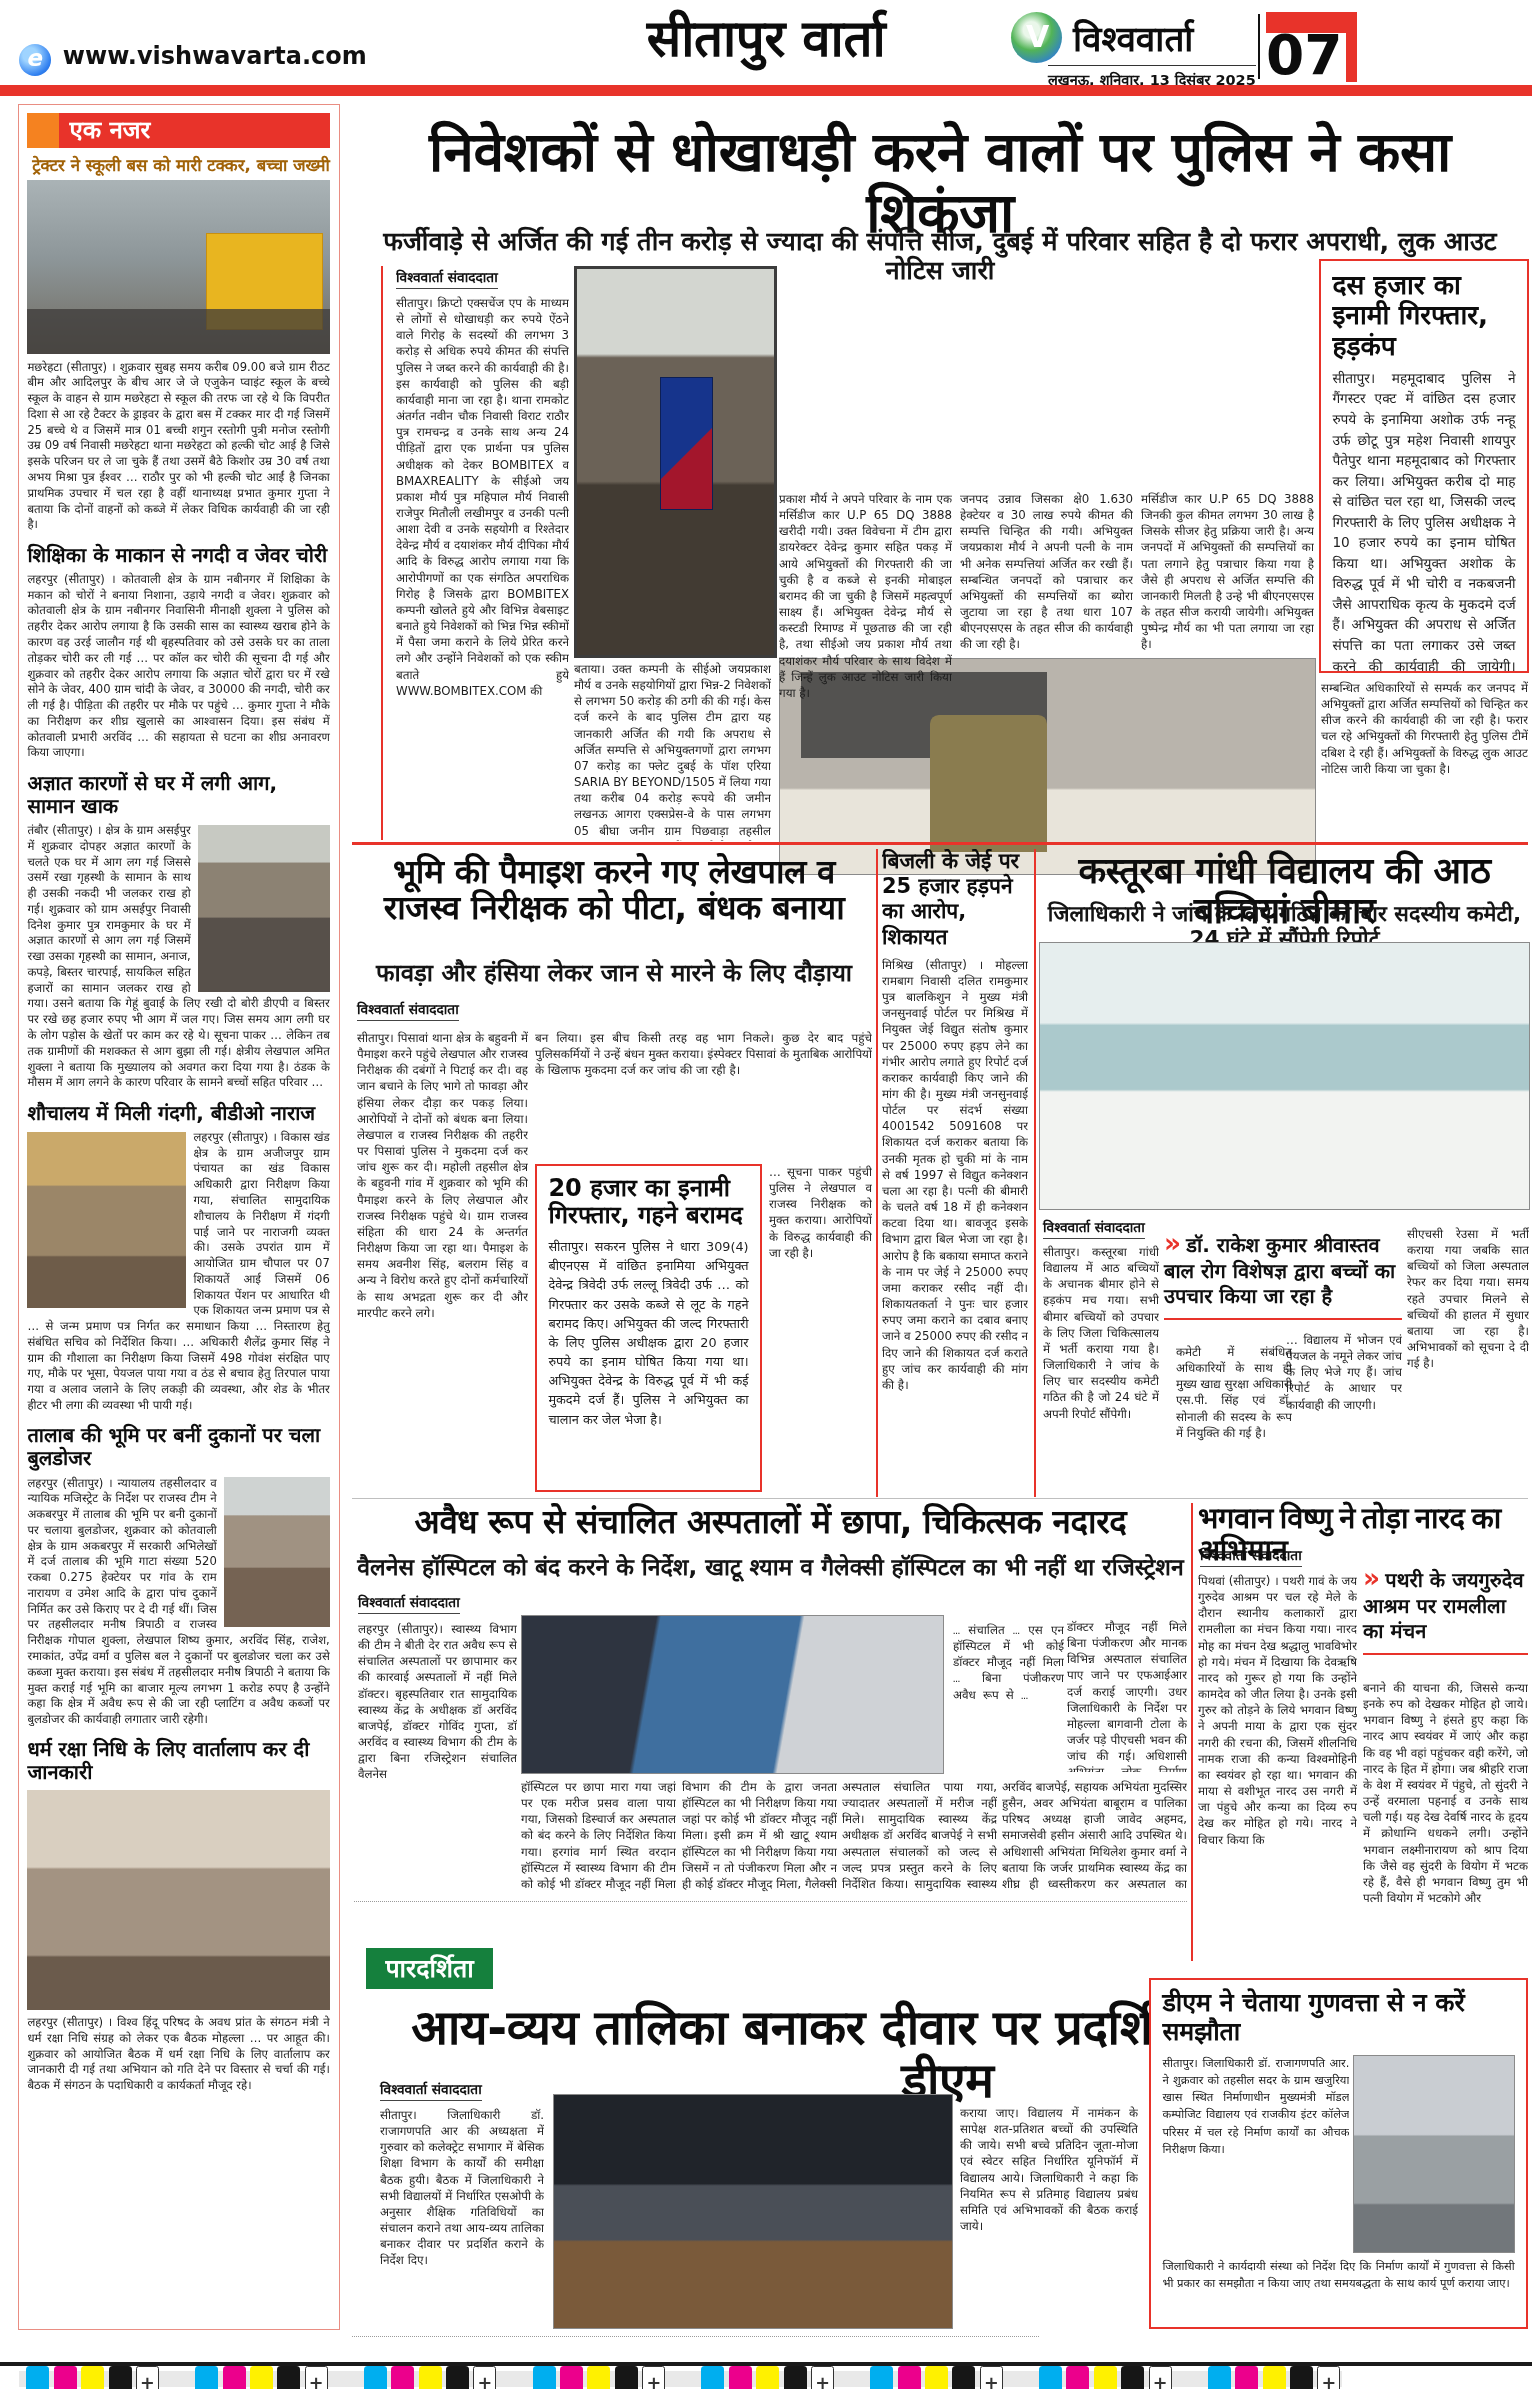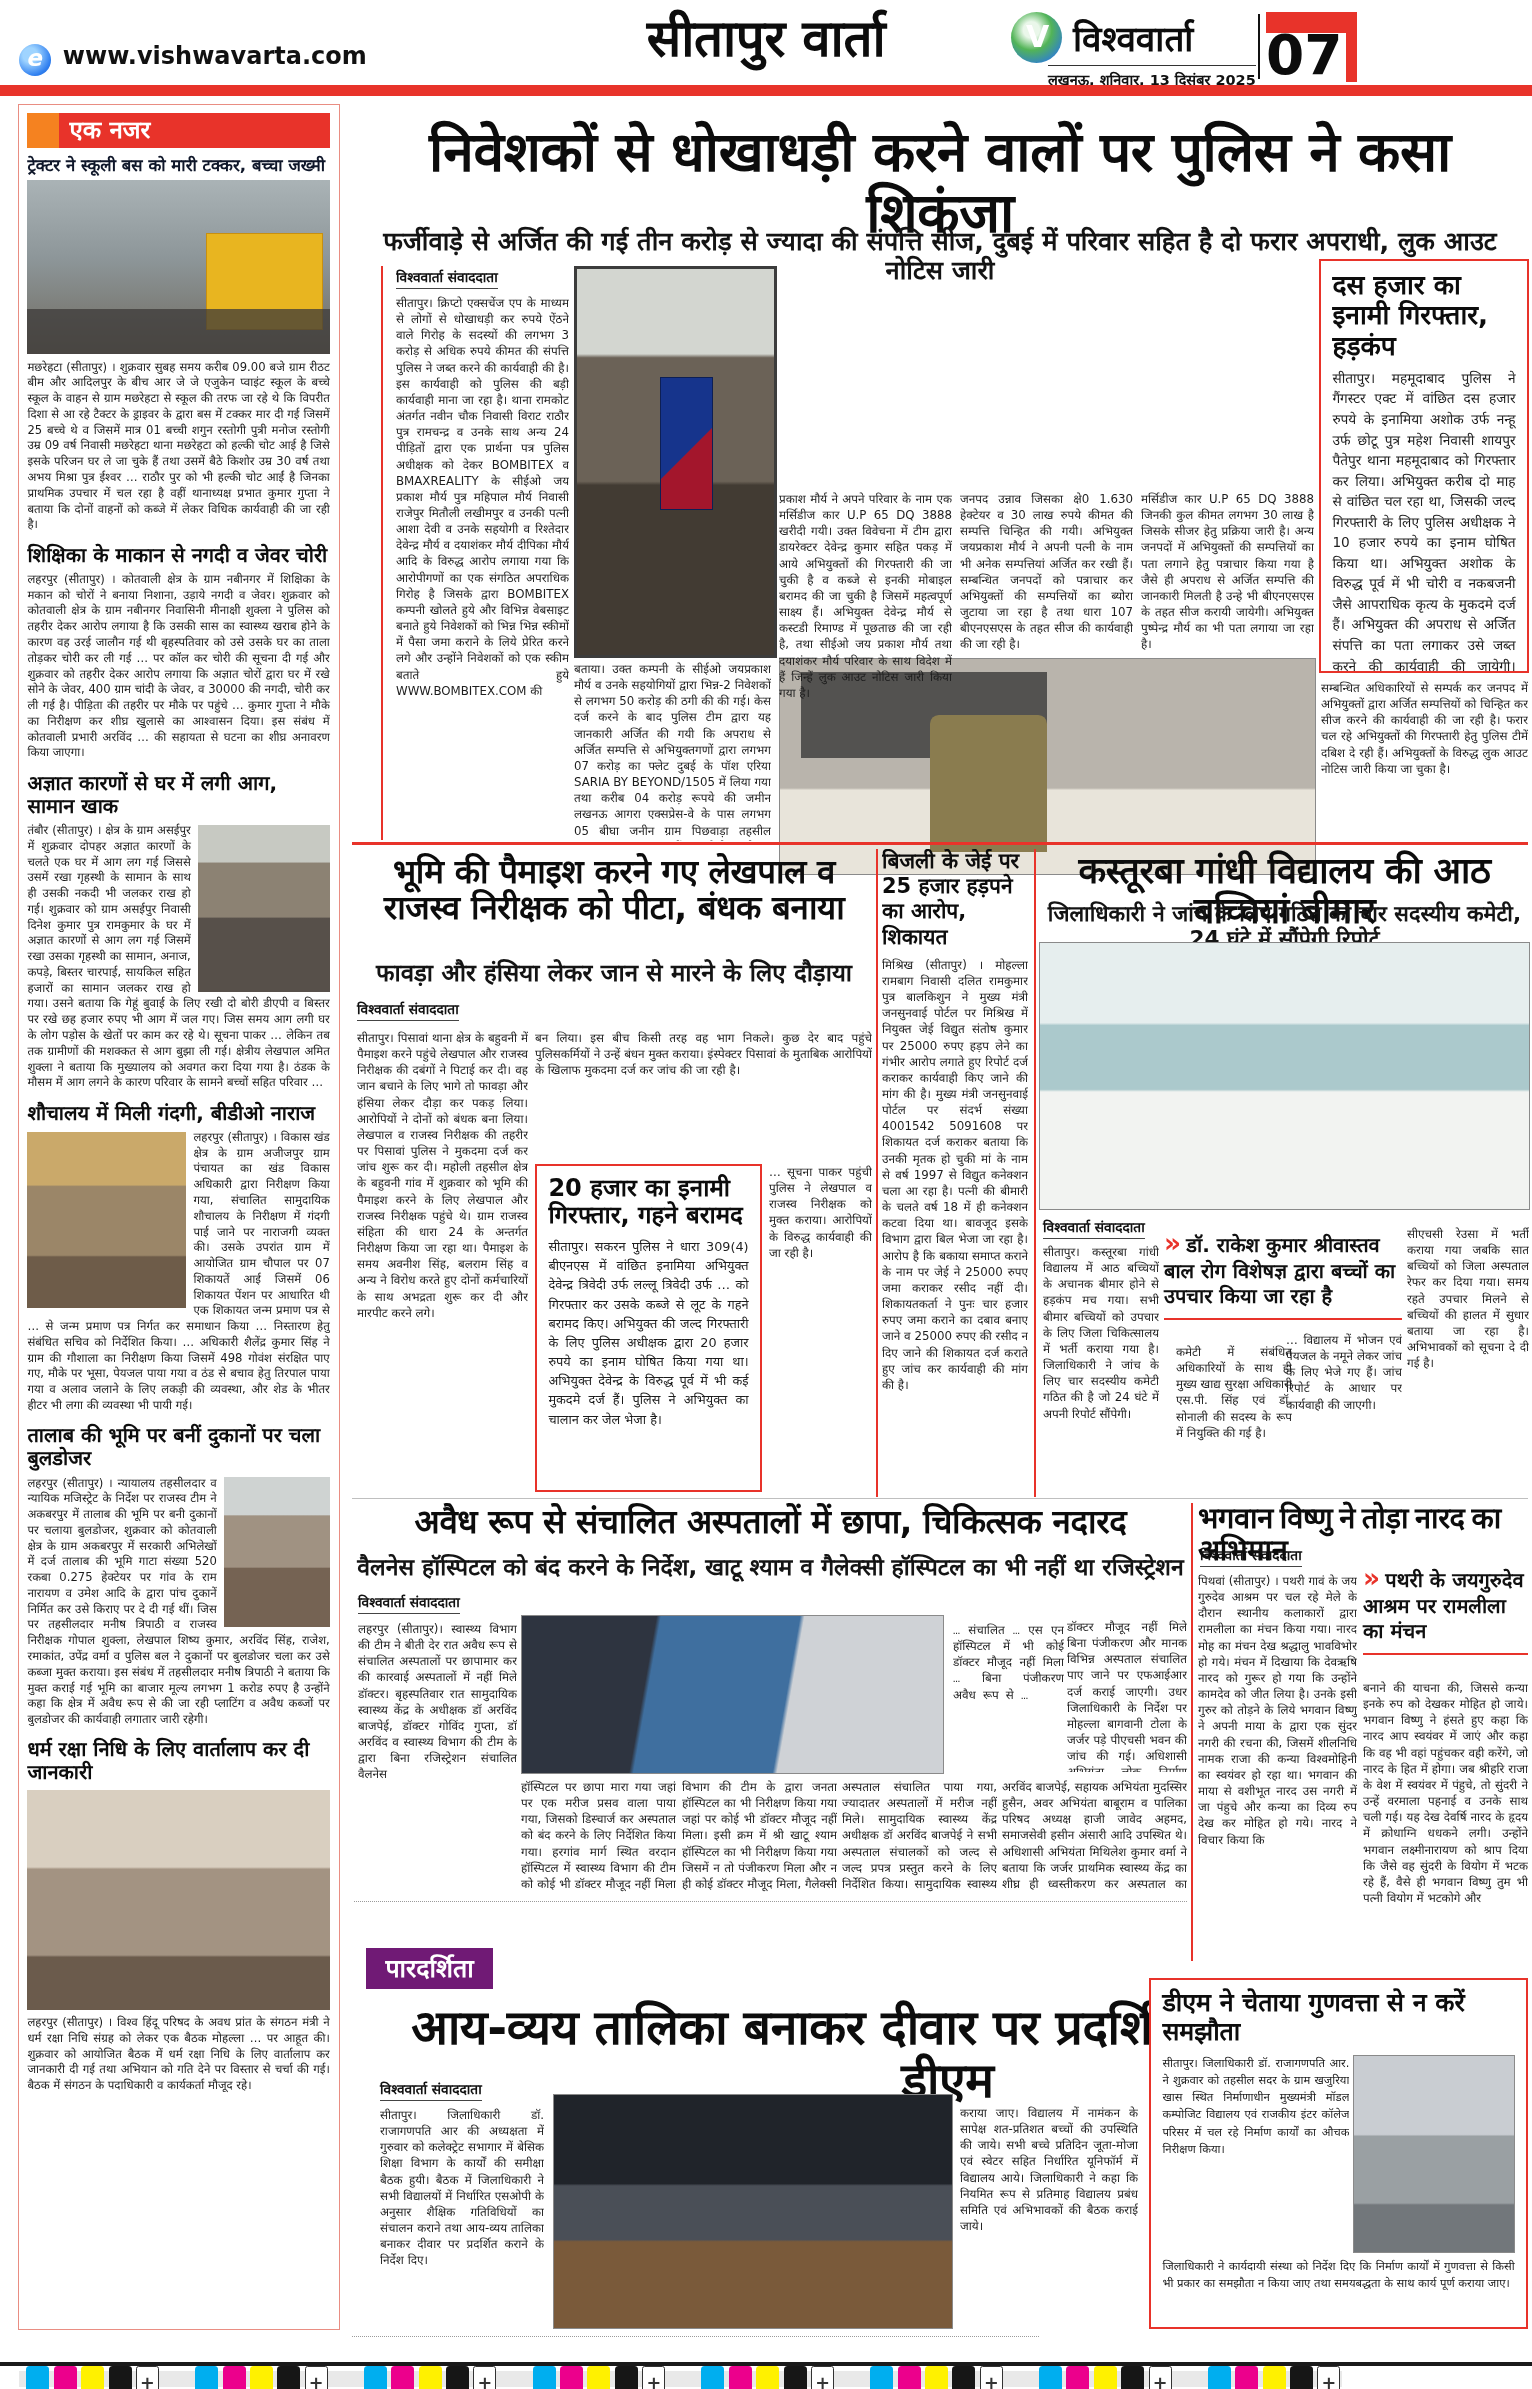--- a/index.html
+++ b/index.html
@@ -21,37 +21,37 @@
   .hrule-red{background:#e8332a;height:2.6px;}
   .hrule-gray{background:#bfbfbf;height:0.9px;}
   .pullq{font-weight:800;font-size:20px;line-height:1.25;color:#101010;}
   .pullq .chev{color:#e8332a;font-size:26.4px;font-weight:800;margin-right:5.3px;}
   .pull-underline{border-bottom:2.6px solid #e8332a;padding-bottom:8.8px;}
   
   .leftbox{left:17.6px;top:104px;width:322px;height:2226px;border:1.8px solid #e98d82;
            box-sizing:border-box;padding:8px 8.8px;overflow:hidden;}
   .eknajar{height:35px;background:linear-gradient(90deg,#f58220 0 32px,#e8332a 32px);
            color:#fff;font-weight:800;font-size:24px;line-height:35px;padding-left:42px;}
-  .lb-h1{font-size:16.7px;font-weight:800;line-height:1.2;margin:7px 0 5.3px 0;color:#0f172a;}
+  .lb-h1{font-size:16.7px;font-weight:800;line-height:1.2;margin:7px 0 5.3px 0;color:#a16207;text-align:right;}
   .lb-h{font-size:20px;font-weight:800;line-height:1.15;margin:10.6px 0 5.3px 0;color:#0d0d0d;}
   .lb-p{font-size:11.6px;line-height:1.36;text-align:justify;margin:0;}
   .fl-r{float:right;margin:1.8px 0 3.5px 7px;}
   .fl-l{float:left;margin:1.8px 7px 3.5px 0;}
   
   .site{font-weight:700;font-size:24px;color:#111;}
   .eicon{width:32px;height:32px;border-radius:50%;display:inline-block;vertical-align:middle;
          background:radial-gradient(circle at 35% 35%,#9fd4ff 0 25%,#2f7ff0 70%,#1a5bc4 100%);
          position:relative;margin-right:7px;}
   .eicon:after{content:"e";position:absolute;left:8px;top:0.9px;color:#fff;font-size:23px;font-weight:700;font-style:italic;}
   .brandlogo{width:51px;height:51px;border-radius:50%;
          background:radial-gradient(circle at 40% 35%,#eaf7ea 0 18%,#52b457 45%,#2f7fd0 80%,#174a8c 100%);
          position:relative;display:inline-block;}
   .brandlogo:after{content:"V";position:absolute;left:15px;top:7px;color:#fff;font-size:30px;font-weight:800;}
   .kickerwrap{display:flex;align-items:stretch;}
-  .kicklabel{background:#701a75;color:#fff;font-weight:800;font-size:25px;line-height:41px;
+  .kicklabel{background:#15803d;color:#fff;font-weight:800;font-size:25px;line-height:41px;
              padding:0 19.4px;flex:0 0 auto;}
   .kicktext{background:#fce4c4;border-radius:0 23px 23px 0;font-weight:800;font-size:22.5px;
             line-height:41px;color:#2a2a2a;padding:0 17.6px;flex:1 1 auto;text-align:center;
             white-space:nowrap;overflow:hidden;}
   
   .p-bus{background:linear-gradient(180deg,#aab3b6 0%,#8d9699 45%,#6f6a5f 100%);position:relative;}
   .p-bus .busblock{position:absolute;right:7px;top:30%;width:38%;height:55%;background:#e8b520;border:1.8px solid #c78f10;}
   .p-bus .crowd{position:absolute;left:0;bottom:0;width:100%;height:26%;background:#3c3a38;opacity:.75;}
   .p-fire{background:linear-gradient(180deg,#c7c9c2 0 22%,#8c8273 23% 55%,#57504a 56% 100%);}
   .p-toilet{background:linear-gradient(180deg,#caa96a 0 30%,#9b8668 31% 70%,#6e5c49 71% 100%);}

